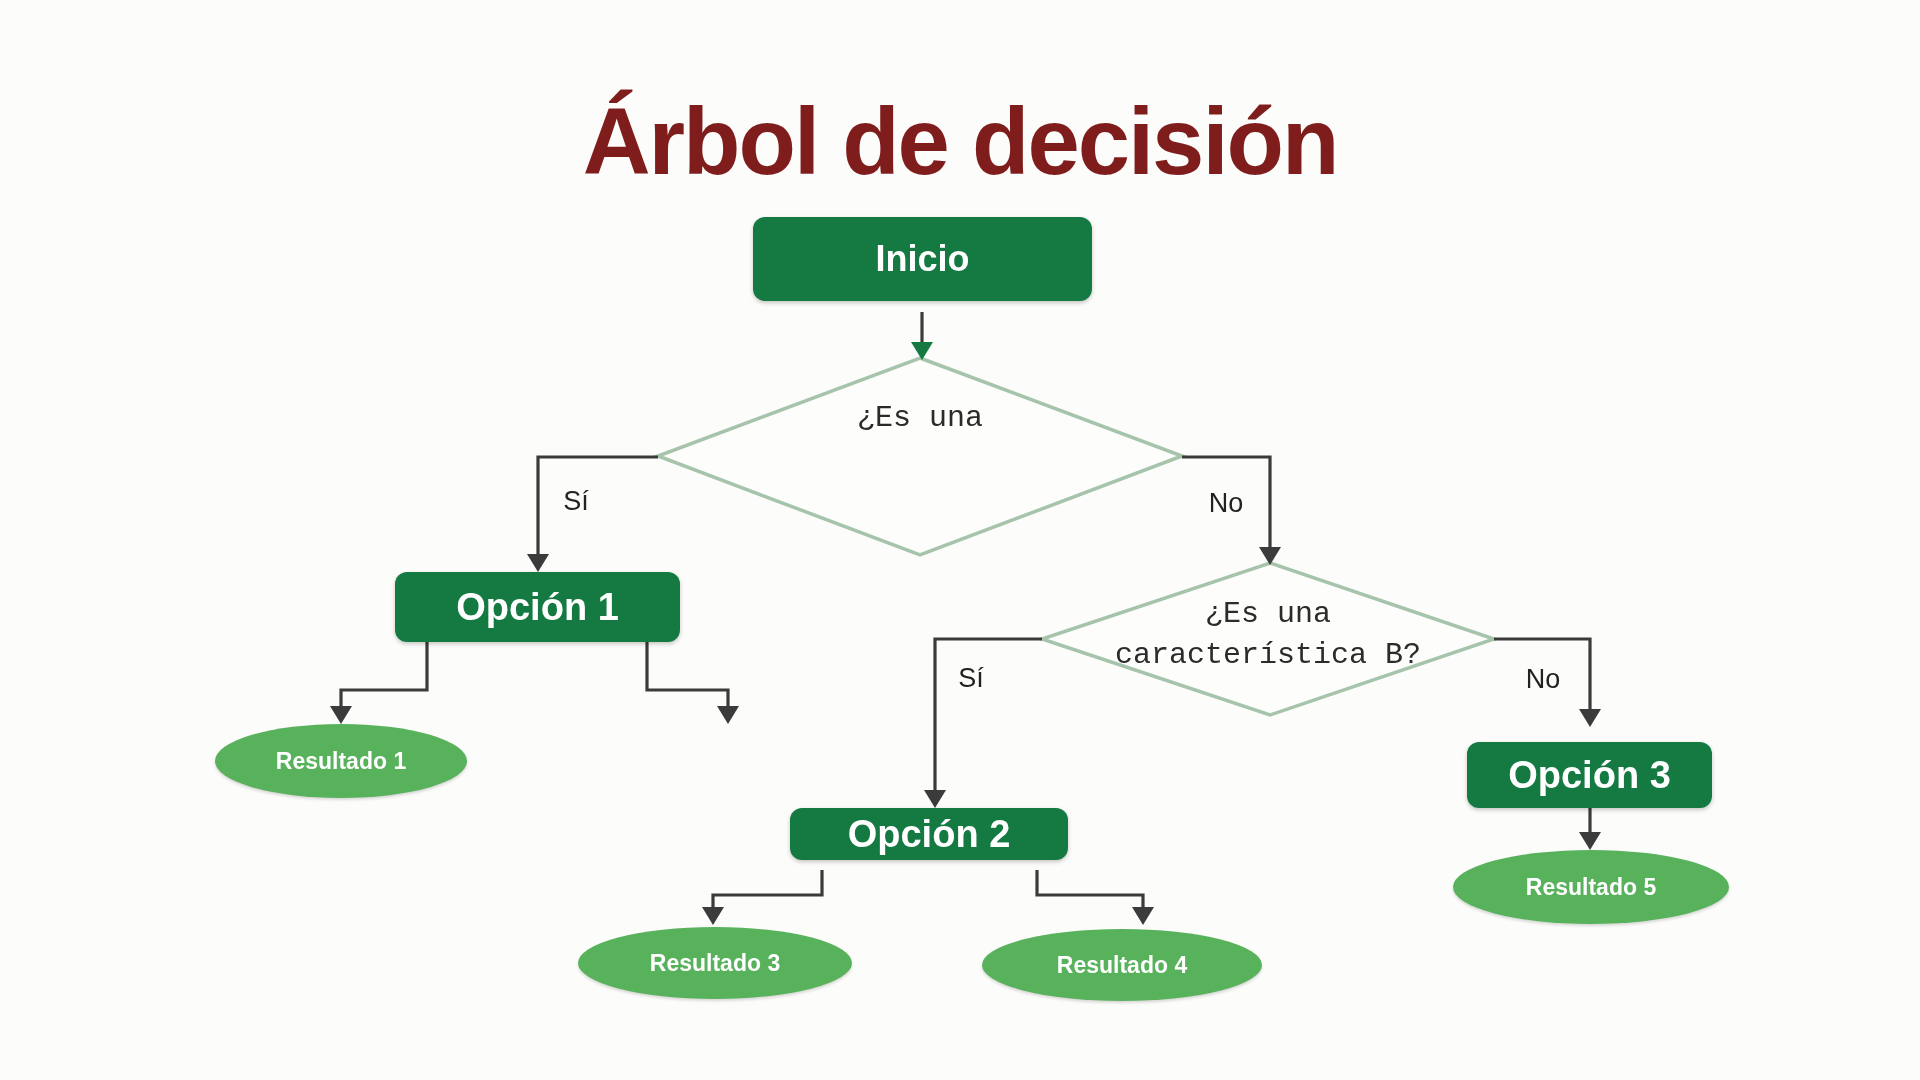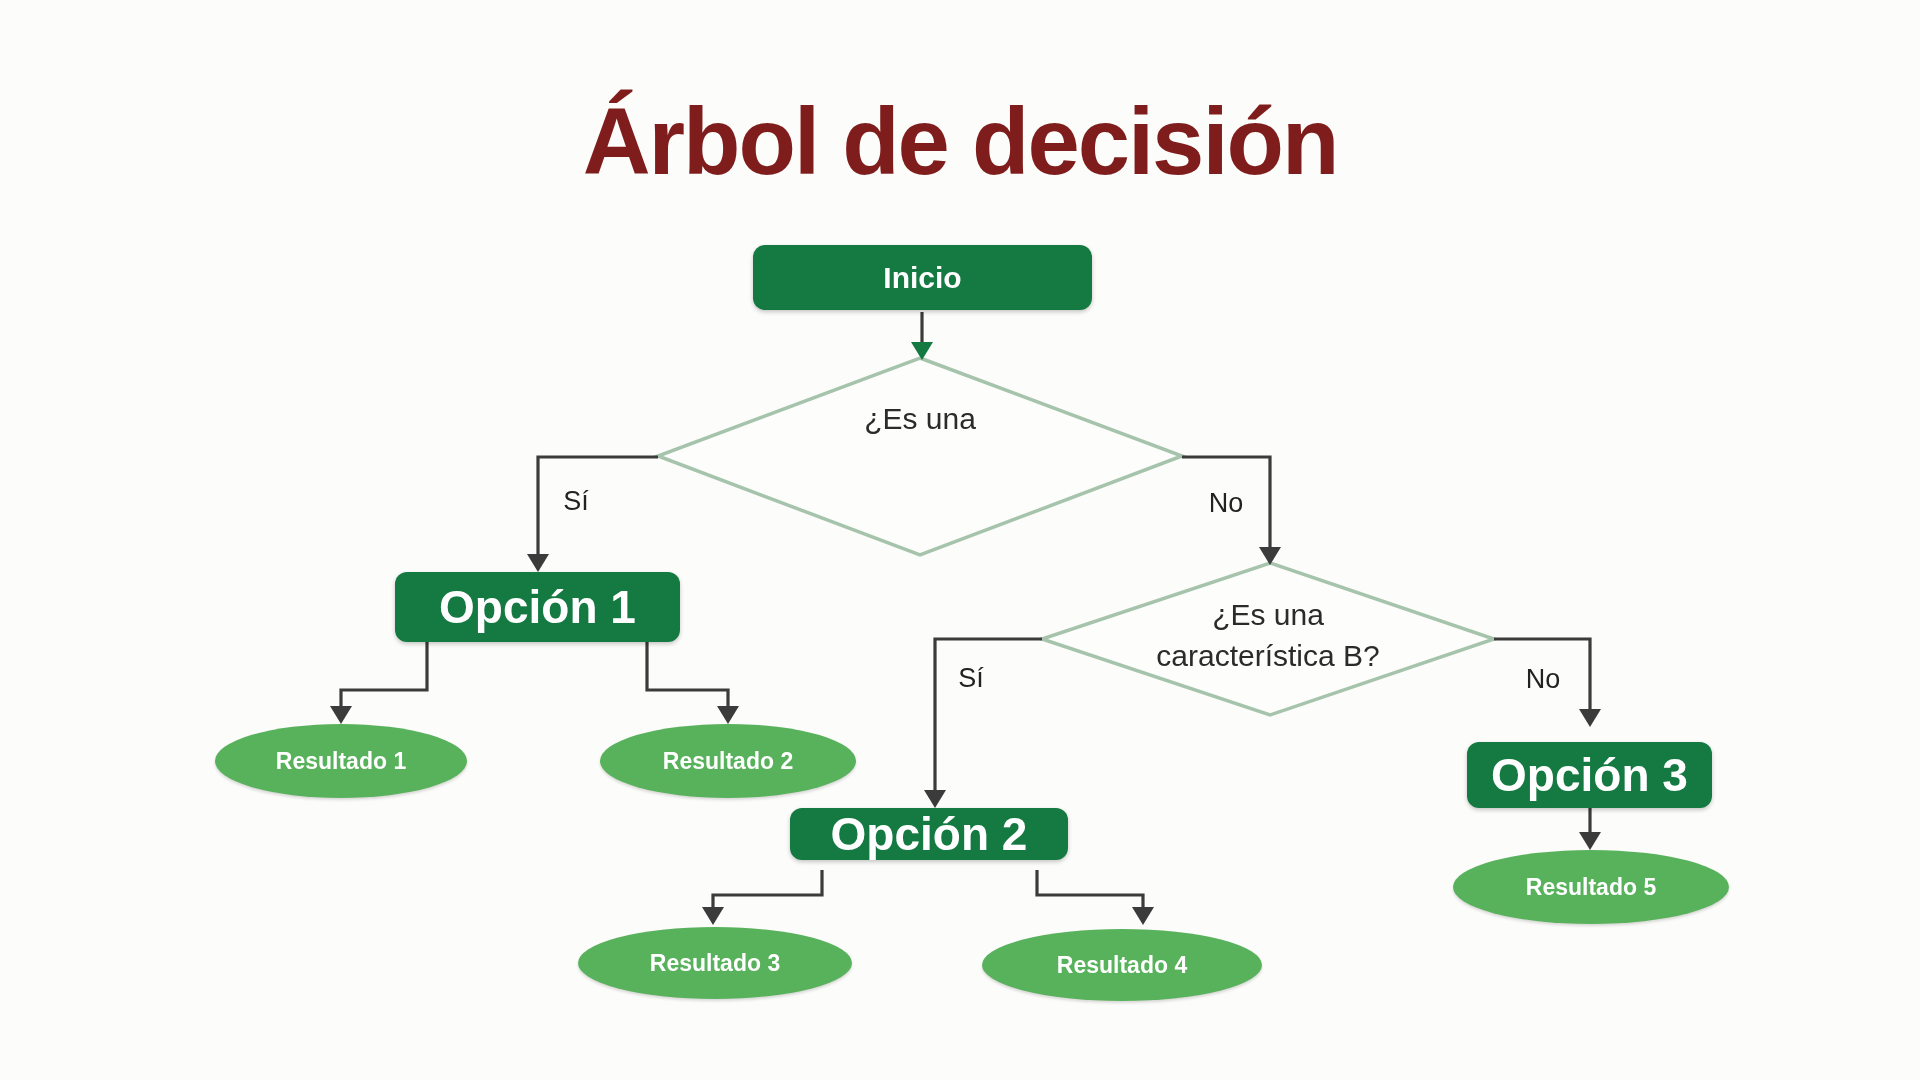--- a/index.html
+++ b/index.html
@@ -33,35 +33,36 @@
     align-items: center;
     justify-content: center;
     color: #ffffff;
     font-weight: 700;
     text-align: center;
   }
   .box {
     background: #147a42;
     border-radius: 12px;
     box-shadow: 0 2px 4px rgba(0,0,0,0.22);
-    font-size: 46px;
+    font-size: 38px;
   }
   .ellipse {
     background: #58b25c;
     border-radius: 50%;
     box-shadow: 0 2px 3px rgba(0,0,0,0.15);
     font-size: 23px;
   }
   .diamond-text {
     position: absolute;
     text-align: center;
     font-size: 30px;
     line-height: 1.38;
     font-weight: 500;
     color: #2b2b2b;
+    font-family: Liberation Mono, monospace;
   }
   .edge-label {
     position: absolute;
     font-size: 27px;
     font-weight: 500;
     color: #222222;
     transform: translate(-50%, -50%);
   }
 </style>
 </head>
@@ -106,43 +107,40 @@
       <polygon points="330,706 352,706 341,724"></polygon>
       <polygon points="717,706 739,706 728,724"></polygon>
       <polygon points="924,790 946,790 935,808"></polygon>
       <polygon points="1579,709 1601,709 1590,727"></polygon>
       <polygon points="702,907 724,907 713,925"></polygon>
       <polygon points="1132,907 1154,907 1143,925"></polygon>
       <polygon points="1579,832 1601,832 1590,850"></polygon>
     </g>
   </svg>
 
-  <div class="node box" style="left:753px; top:245px; width:339px; height:65px; font-size:30px;">
+  <div class="node box" style="left:753px; top:217px; width:339px; height:84px; font-size:36px;">
     <span>Inicio</span>
   </div>
 
   <div class="node box" style="left:395px; top:572px; width:285px; height:70px;">
     <span>Opción 1</span>
   </div>
 
   <div class="node box" style="left:790px; top:808px; width:278px; height:52px;">
     <span>Opción 2</span>
   </div>
 
   <div class="node box" style="left:1467px; top:742px; width:245px; height:66px;">
     <span>Opción 3</span>
   </div>
 
   <div class="node ellipse" style="left:215px; top:724px; width:252px; height:74px;">
     <span>Resultado 1</span>
   </div>
 
-  <div class="node ellipse" style="left:600px; top:724px; width:256px; height:74px;">
-    <span>Resultado 2</span>
-  </div>
 
   <div class="node ellipse" style="left:578px; top:927px; width:274px; height:72px;">
     <span>Resultado 3</span>
   </div>
 
   <div class="node ellipse" style="left:982px; top:929px; width:280px; height:72px;text-align:right;">
     <span>Resultado 4</span>
   </div>
 
   <div class="node ellipse" style="left:1453px; top:850px; width:276px; height:74px;">

